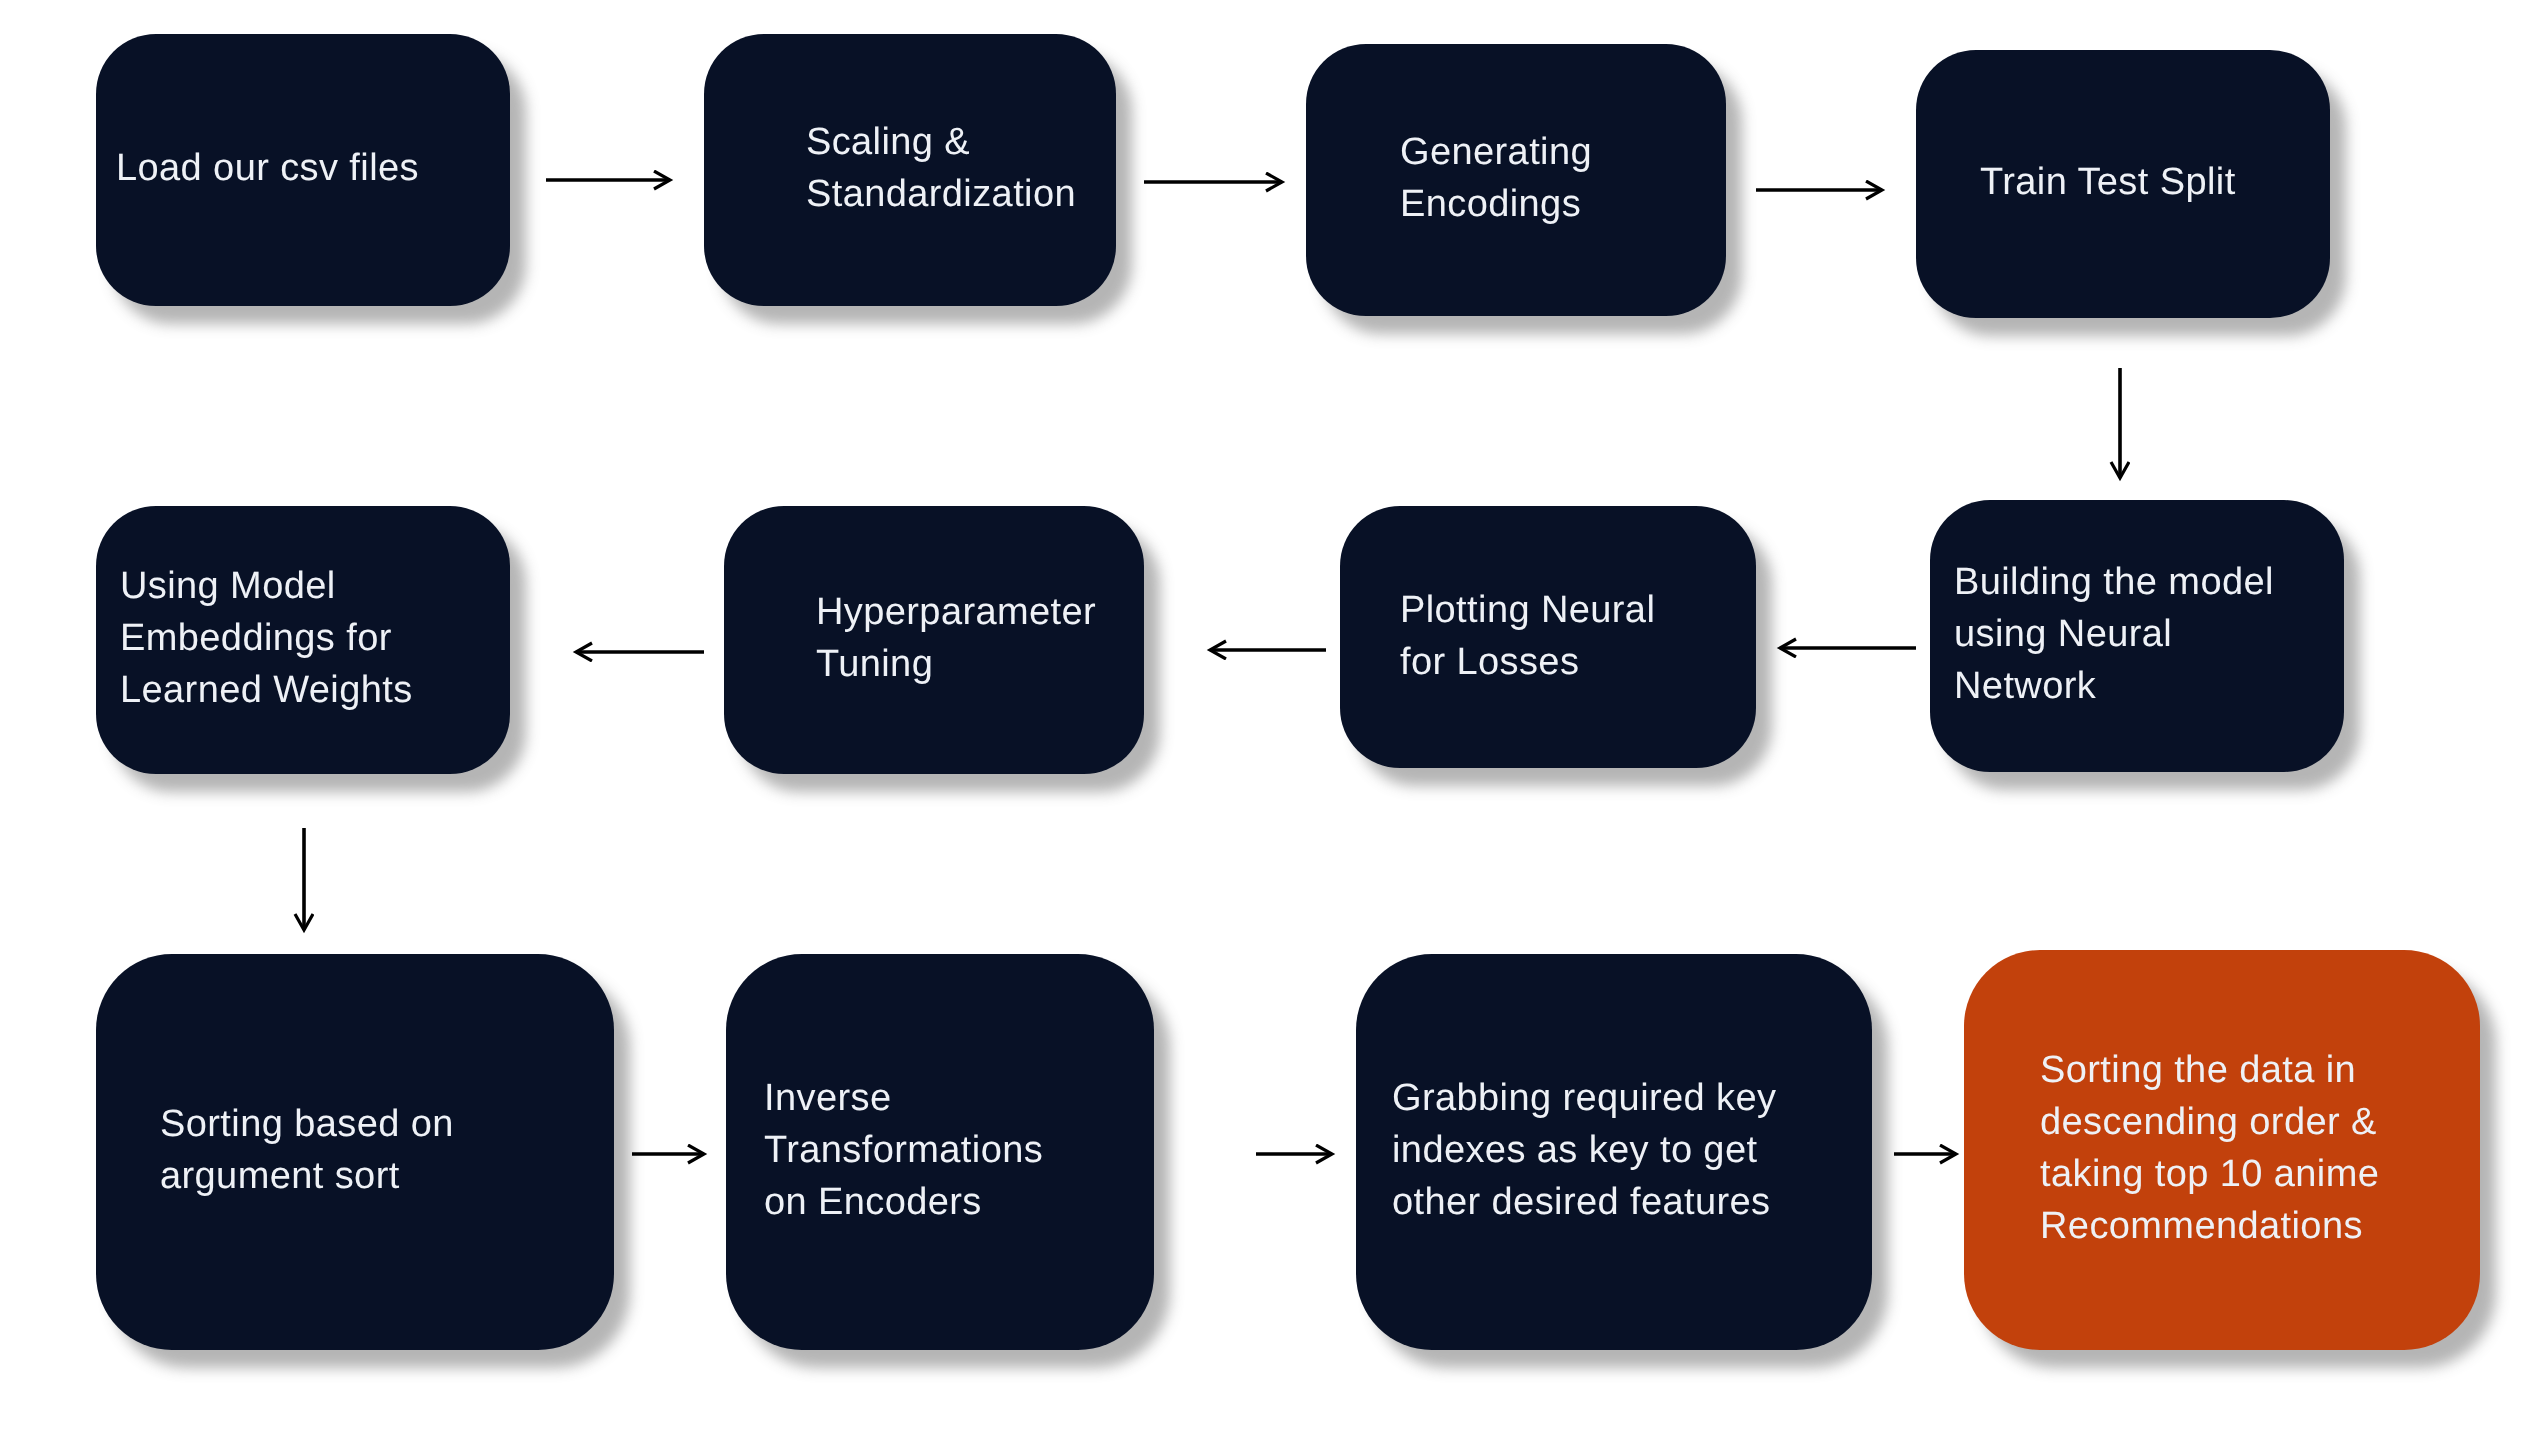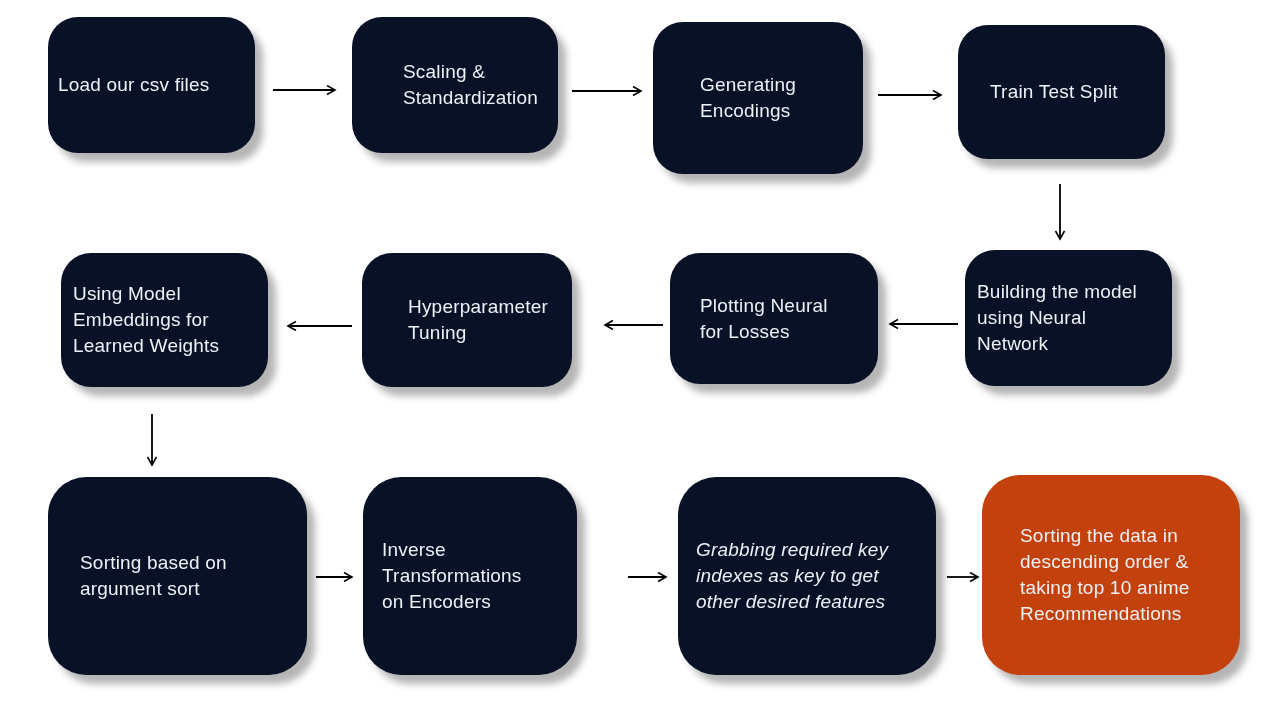--- a/index.html
+++ b/index.html
@@ -56,56 +56,56 @@
 
 <div id="canvas">
 
   <div class="box" style="left:48px; top:17px; width:207px; height:136px; padding-left:10px;">
     <span class="label">Load our csv files</span>
   </div>
   <div class="box" style="left:352px; top:17px; width:206px; height:136px; padding-left:31px;justify-content:center;">
     <span class="label">Scaling &amp;
 Standardization</span>
   </div>
-  <div class="box" style="left:653px; top:22px; width:210px; height:152px; padding-left:47px;">
+  <div class="box" style="left:653px; top:22px; width:210px; height:136px; padding-left:47px;">
     <span class="label">Generating
 Encodings</span>
   </div>
   <div class="box" style="left:958px; top:25px; width:207px; height:134px; padding-left:32px;">
     <span class="label">Train Test Split</span>
   </div>
 
   <div class="box" style="left:965px; top:250px; width:207px; height:136px; padding-left:12px;">
     <span class="label">Building the model
 using Neural
 Network</span>
   </div>
   <div class="box" style="left:670px; top:253px; width:208px; height:131px; padding-left:30px;">
     <span class="label">Plotting Neural
 for Losses</span>
   </div>
   <div class="box" style="left:362px; top:253px; width:210px; height:134px; padding-left:46px;">
     <span class="label">Hyperparameter
 Tuning</span>
   </div>
-  <div class="box" style="left:61px; top:253px; width:207px; height:134px; padding-left:12px;">
+  <div class="box" style="left:48px; top:253px; width:207px; height:134px; padding-left:12px;">
     <span class="label">Using Model
 Embeddings for
 Learned Weights</span>
   </div>
 
   <div class="box big" style="left:48px; top:477px; width:259px; height:198px; padding-left:32px;">
     <span class="label">Sorting based on
 argument sort</span>
   </div>
   <div class="box big" style="left:363px; top:477px; width:214px; height:198px; padding-left:19px;">
     <span class="label">Inverse Transformations
  on Encoders</span>
   </div>
-  <div class="box big" style="left:678px; top:477px; width:258px; height:198px; padding-left:18px;font-style:italic;">
+  <div class="box big" style="left:678px; top:477px; width:258px; height:198px; padding-left:18px;">
     <span class="label">Grabbing required key
 indexes as key to get
 other desired features</span>
   </div>
   <div class="box big green" style="left:982px; top:475px; width:258px; height:200px; padding-left:38px;">
     <span class="label">Sorting the data in
 descending order &amp;
 taking top 10 anime
 Recommendations</span>
   </div>

